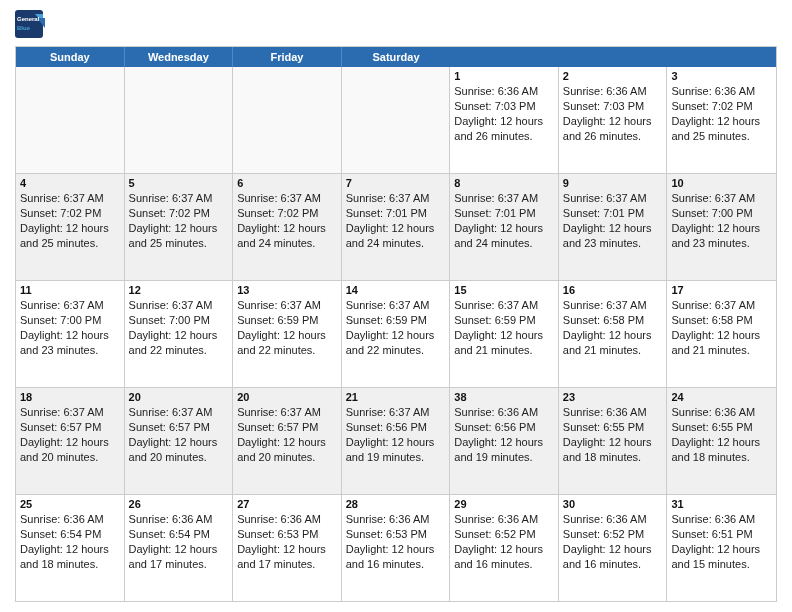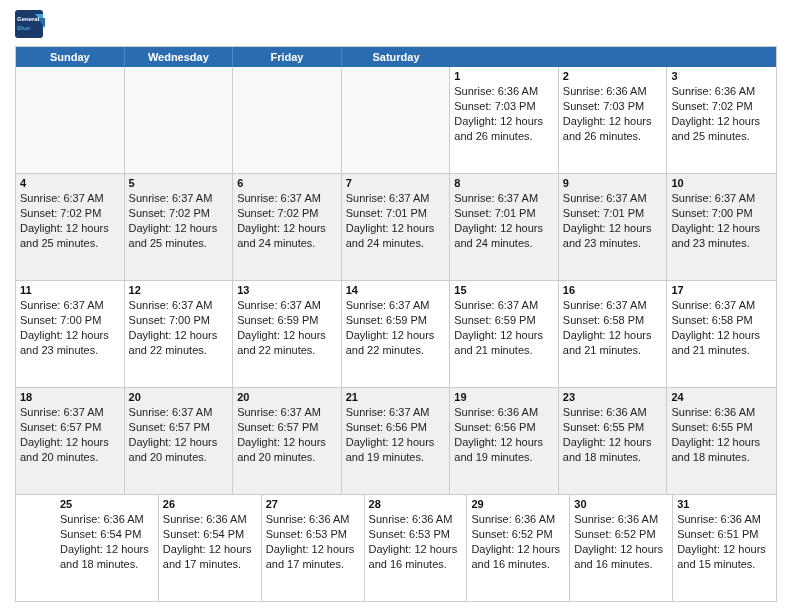--- a/index.html
+++ b/index.html
@@ -75,21 +75,21 @@
       flex: 1;
       display: flex;
       flex-direction: column;
     }
     .cal-row {
       display: grid;
       grid-template-columns: repeat(7, 1fr);
       flex: 1;
       border-bottom: 1px solid #ccc;
     }
-    .cal-row:last-child { border-bottom: none; margin-left: 40px; }
+    .cal-row:last-child { border-bottom: none; }
     .cal-cell {
       border-right: 1px solid #ccc;
       padding: 3px 4px;
       font-size: 9px;
       color: #333;
       position: relative;
       vertical-align: top;
     }
     .cal-cell:last-child { border-right: none; }
     .cal-cell.empty { background: #f9f9f9; }
@@ -227,21 +227,21 @@
           </div>
           <div class="cal-cell shaded">
             <div class="day-number">20</div>
             <div class="sun-info">Sunrise: 6:37 AM<br>Sunset: 6:57 PM<br>Daylight: 12 hours and 20 minutes.</div>
           </div>
           <div class="cal-cell shaded">
             <div class="day-number">21</div>
             <div class="sun-info">Sunrise: 6:37 AM<br>Sunset: 6:56 PM<br>Daylight: 12 hours and 19 minutes.</div>
           </div>
           <div class="cal-cell shaded">
-            <div class="day-number">19</div>
+            <div class="day-number">38</div>
             <div class="sun-info">Sunrise: 6:36 AM<br>Sunset: 6:56 PM<br>Daylight: 12 hours and 19 minutes.</div>
           </div>
           <div class="cal-cell shaded">
             <div class="day-number">23</div>
             <div class="sun-info">Sunrise: 6:36 AM<br>Sunset: 6:55 PM<br>Daylight: 12 hours and 18 minutes.</div>
           </div>
           <div class="cal-cell shaded">
             <div class="day-number">24</div>
             <div class="sun-info">Sunrise: 6:36 AM<br>Sunset: 6:55 PM<br>Daylight: 12 hours and 18 minutes.</div>
           </div>

